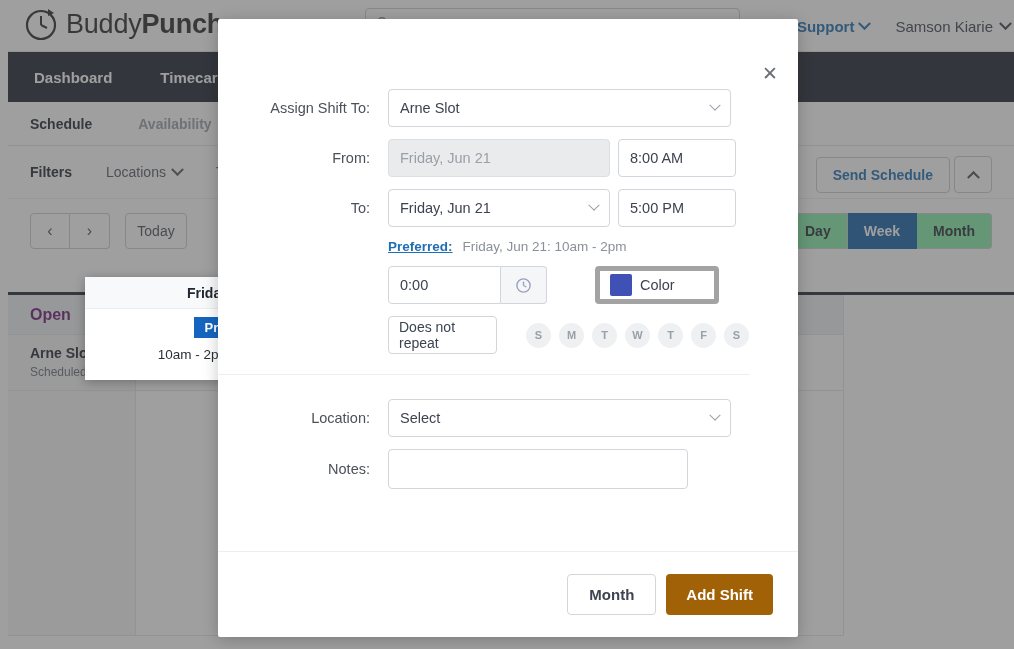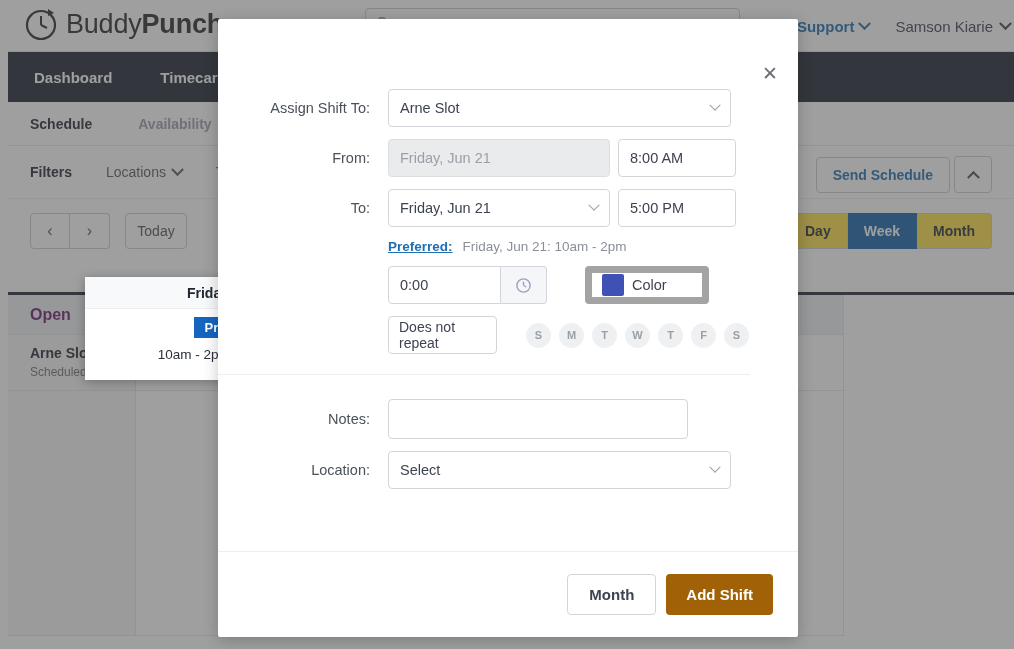--- a/index.html
+++ b/index.html
@@ -129,21 +129,21 @@
   .btn-today {
     position: absolute; left: 117px; top: 14px;
     width: 62px; height: 36px; border: 1px solid #c9ccd1; background: #fff;
     border-radius: 4px; color: #4b5159; font-size: 14px;
     display: flex; align-items: center; justify-content: center;
   }
   .view-switch {
     position: absolute; right: 30px; top: 14px; display: flex;
   }
   .vbtn {
-    height: 36px; padding: 0 16px; border: 1px solid #c9ccd1; background: #fde047;
+    height: 36px; padding: 0 16px; border: 1px solid #c9ccd1; background: #86efac;
     display: flex; align-items: center; justify-content: center;
     font-size: 14px; font-weight: 700; color: #2b3038;
   }
   .vbtn:first-child { border-radius: 4px 0 0 4px; }
   .vbtn:last-child { border-radius: 0 4px 4px 0; border-left: none; }
   .vbtn.active { background: #1863a8; color: #fff; border-color: #1863a8; }
   .vbtn:nth-child(2) { border-left: none; }
 
   
   .cal {
@@ -269,23 +269,23 @@
     width: 113px; height: 38px; border: 1px solid #d2d5d9; border-radius: 4px 0 0 4px;
     background: #fff; display: flex; align-items: center; padding: 0 11px;
     font-size: 14.5px; color: #3d4350;
   }
   .dur-btn {
     width: 46px; height: 38px; border: 1px solid #d2d5d9; border-left: none;
     border-radius: 0 4px 4px 0; background: #f4f6f8;
     display: flex; align-items: center; justify-content: center;
   }
   .color-sel {
-    width: 124px; height: 38px; border: 7px solid #a3a3a3; border-radius: 4px;
+    width: 124px; height: 38px; border: 5px solid #a3a3a3; border-radius: 4px;
     background: #fff; display: flex; align-items: center; padding: 0 10px;
-    margin-left: 38px; gap: 8px;
+    margin-left: 48px; gap: 8px;
     font-size: 14.5px; color: #3d4350;
   }
   .swatch { width: 22px; height: 22px; border-radius: 2px; }
 
   .repeat-sel {
     width: 109px; height: 38px; border: 1px solid #d2d5d9; border-radius: 4px;
     background: #fff; display: flex; align-items: center; justify-content: space-between;
     padding: 0 10px; font-size: 14px; color: #3d4350;
   }
   .dow-row { display: flex; gap: 8px; margin-left: 29px; }
@@ -541,35 +541,35 @@
           <span class="dow">T</span>
           <span class="dow">F</span>
           <span class="dow">S</span>
         </div>
       </div>
     </div>
 
     <div class="divider"></div>
 
     <div class="frow">
-      <div class="flabel">Notes:</div>
-      <div class="ctrl">
-        <div class="notes-box"></div>
-      </div>
-    </div>
-
-    <div class="frow">
       <div class="flabel">Location:</div>
       <div class="ctrl">
         <div class="sel sel-assign">
           <span>Select</span>
           <span class="chev"></span>
         </div>
       </div>
     </div>
 
+    <div class="frow">
+      <div class="flabel">Notes:</div>
+      <div class="ctrl">
+        <div class="notes-box"></div>
+      </div>
+    </div>
+
   </div>
 
   <div class="modal-footer">
     <button class="btn-cancel">Month</button>
     <button class="btn-add" style="background: #a16207;">Add Shift</button>
   </div>
 </div>
 
 </body></html>

